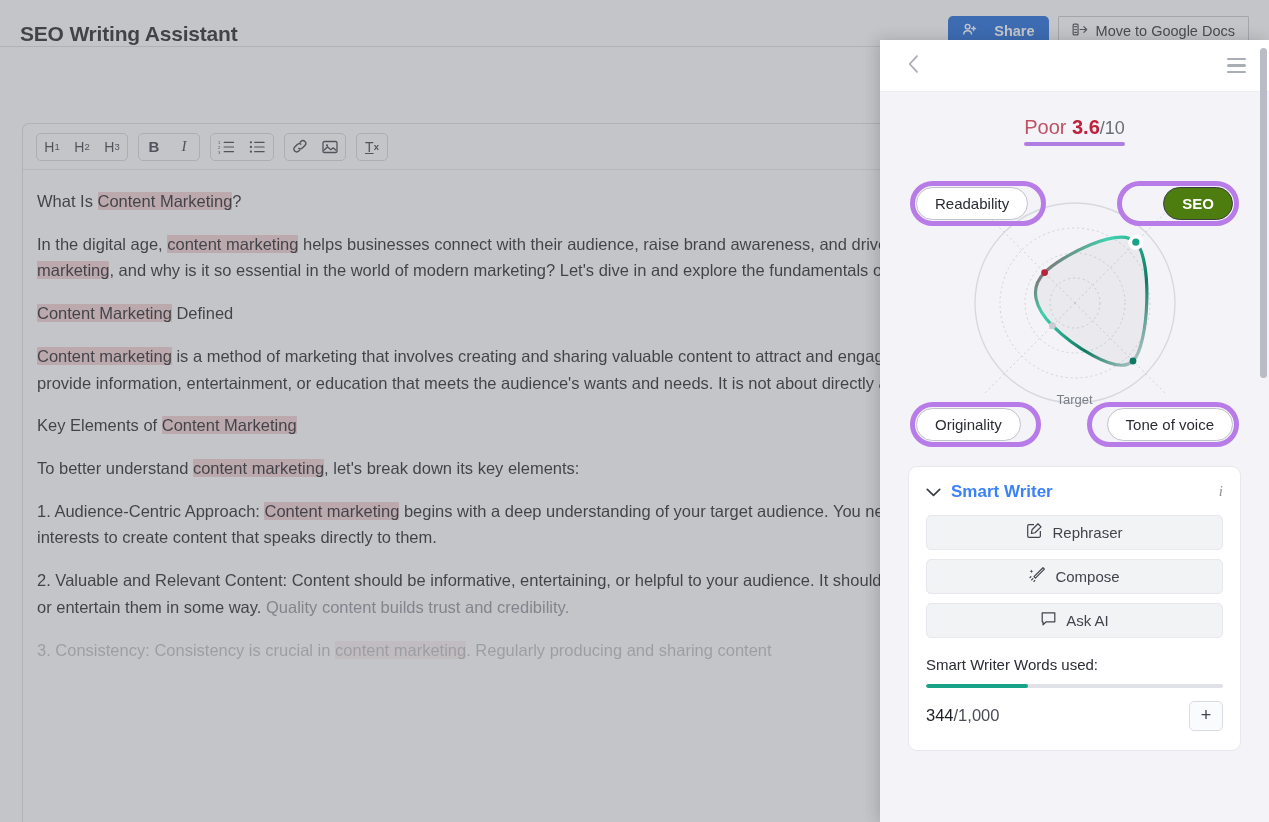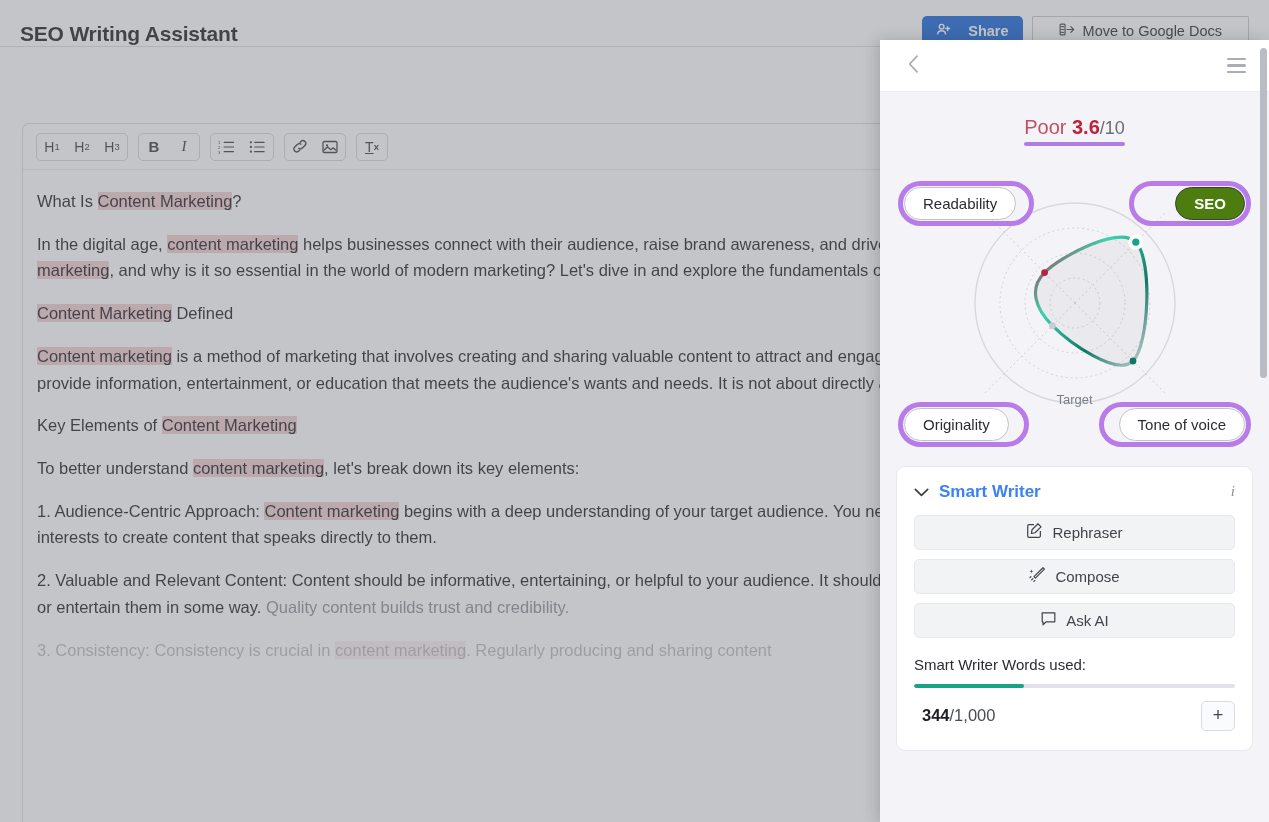--- a/index.html
+++ b/index.html
@@ -30,21 +30,21 @@
   .btn-share {
     display: flex; align-items: center; gap: 17px;
     background: #1767d9; color: #fff; border: none; border-radius: 5px;
     height: 30px; padding: 0 14px; font-size: 14.5px; font-weight: bold;
     cursor: pointer; font-family: inherit;
   }
   .btn-gdocs {
     display: flex; align-items: center; gap: 8px;
     background: #ffffff; color: #2b2d33;
     border: 1px solid #c7cad1; border-radius: 1px;
-    height: 30px; padding: 0 26px; font-size: 14.5px; cursor: pointer;
+    height: 30px; padding: 0 13px; font-size: 14.5px; cursor: pointer;
     font-family: inherit;
   }
 
   
   .subbar {
     position: absolute; top: 47px; left: 0; right: 0; height: 58px;
     display: flex; align-items: center; padding: 0 22px; background: #fff;
   }
   .btn-gotostart {
     display: flex; align-items: center; gap: 9px;
@@ -106,21 +106,21 @@
     height: 52px; background: #fff; display: flex; align-items: center;
     padding: 0 18px; flex: 0 0 auto; border-bottom: 1px solid #eceef2;
   }
   .icon-btn {
     width: 30px; height: 30px; display: flex; align-items: center;
     justify-content: center; background: transparent; border: none; cursor: pointer;
   }
   .hamburger { margin-left: auto; display: flex; flex-direction: column; gap: 4px; }
   .hamburger span { display: block; width: 19px; height: 2.5px; background: #a9adb6; border-radius: 2px; }
 
-  .panel-body { flex: 1; position: relative; overflow: hidden; padding: 0 16px; }
+  .panel-body { flex: 1; position: relative; overflow: hidden; padding: 0 28px; }
 
   
   .score-wrap { text-align: center; padding-top: 24px; }
   .score-line { font-size: 20px; display: inline-block; position: relative; padding-bottom: 6px; }
   .score-label { color: #c05063; }
   .score-value { color: #c0213a; font-weight: bold; }
   .score-max { color: #6a6d76; font-size: 18px; }
   .score-underline {
     display: block; height: 3.5px; background: #b07ee0;
     border-radius: 2px; margin-top: 3px;
@@ -168,21 +168,21 @@
     font-size: 15px; display: flex; align-items: center; justify-content: center;
     gap: 9px; cursor: pointer; font-family: inherit;
   }
   .sw-usage-label { font-size: 15px; color: #2b2d33; margin-top: 18px; }
   .progress-track {
     height: 4px; background: #e0e2e7; border-radius: 3px; margin-top: 11px; overflow: hidden;
   }
   .progress-fill { height: 100%; background: #17a388; border-radius: 3px; }
   .usage-row { display: flex; align-items: center; margin-top: 13px; }
   .usage-num { font-size: 16.5px; color: #1e1f24; }
-  .usage-num b { font-weight: bold; margin-left: 8px; }
+  .usage-num b { font-weight: normal; }
   .usage-den { color: #4a4d55; }
   .btn-plus {
     margin-left: auto; width: 34px; height: 30px; border-radius: 5px;
     background: #fafbfc; border: 1px solid #d9dce2; color: #41444c;
     font-size: 18px; display: flex; align-items: center; justify-content: center;
     cursor: pointer; font-family: inherit;
   }
 
   .panel-scrollbar {
     position: absolute; top: 8px; right: 2px; width: 7px; bottom: 8px; z-index: 120;

